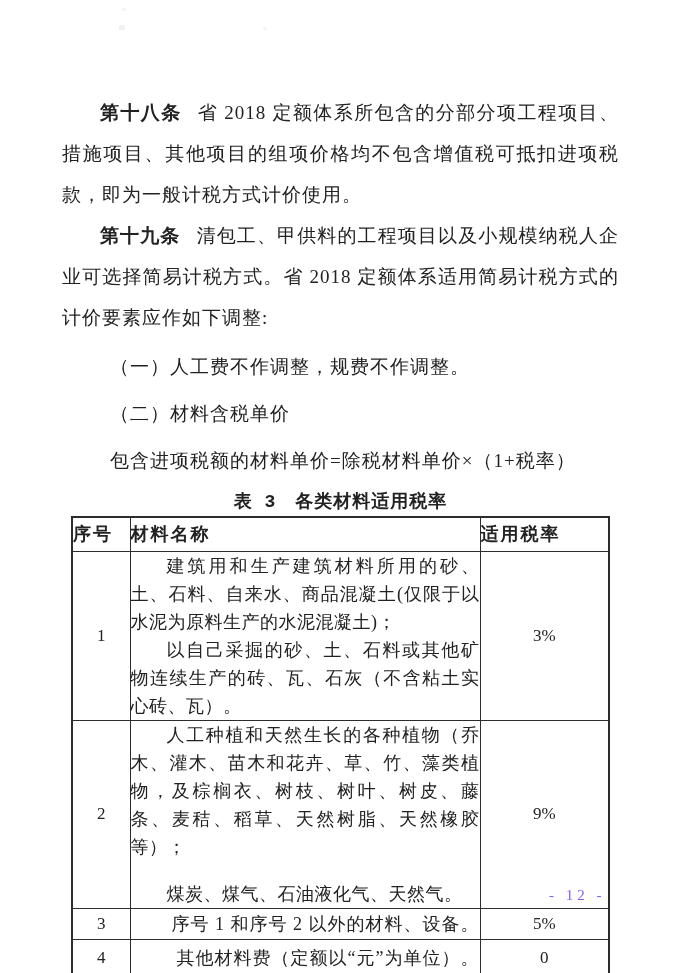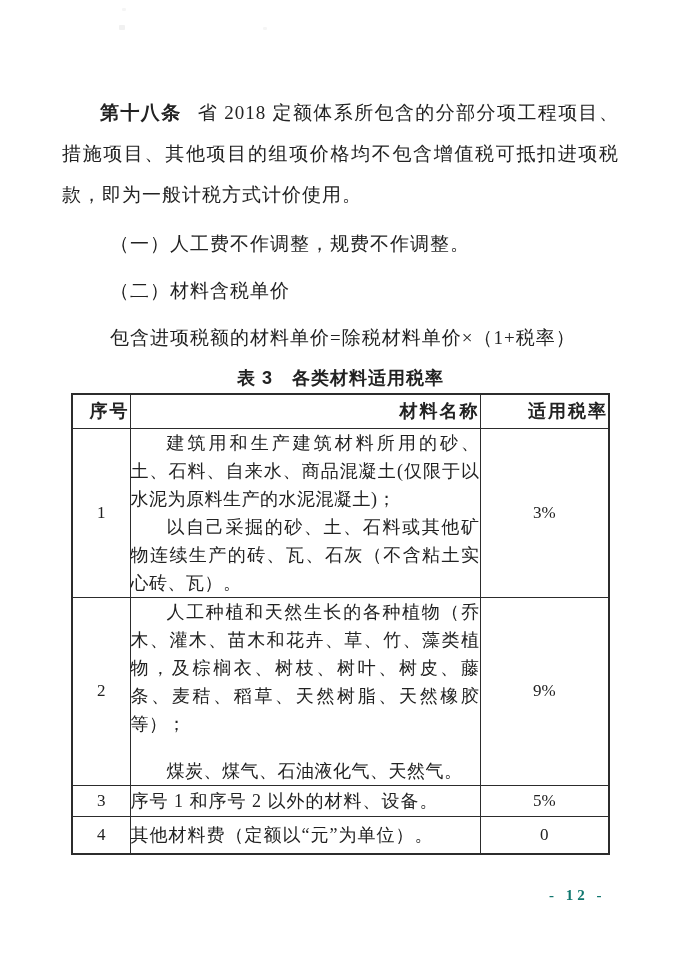--- a/index.html
+++ b/index.html
@@ -46,21 +46,21 @@
     letter-spacing: 1px;
     text-indent: 2em;
     white-space: nowrap;
   }
 
   
   .tbl-title {
     margin: 6px 0 3px 0;
     font-size: 18px;
     font-weight: bold;
-    font-family: Liberation Sans, sans-serif;
+    font-family: Liberation Mono, monospace;
     text-align: center;
     letter-spacing: 1px;
   }
 
   
   table.tax {
     border-collapse: collapse;
     table-layout: fixed;
     width: 537px;
     margin-left: 9px;
@@ -74,39 +74,39 @@
   table.tax col.c-no   { width: 58px; }
   table.tax col.c-mat  { width: 350px; }
   table.tax col.c-rate { width: 129px; }
 
   table.tax th {
     height: 34px;
     font-size: 18px;
     font-weight: bold;
     font-family: "Liberation Sans", "DejaVu Sans", sans-serif;
     letter-spacing: 2px;
-    text-align: right;
+    text-align: left;
   }
 
   td.no {
     text-align: center;
     font-size: 17px;
   }
   td.mat { padding: 2px 6px; }
   td.mat p {
     margin: 0;
     font-size: 18px;
     line-height: 28px;
     text-align: justify;
     text-indent: 2em;
     letter-spacing: 0.5px;
   }
   td.mat p.gap-above { margin-top: 19px; }
   td.mat p.centered {
-    text-align: left;
+    text-align: right;
     text-indent: 0;
     letter-spacing: 1px;
   }
   td.rate {
     text-align: center;
     font-size: 17px;
   }
 
   tr.r-head { height: 34px; }
   tr.r1 { height: 132px; }
@@ -114,23 +114,22 @@
   tr.r3 { height: 31px; }
   tr.r4 { height: 38px; }
 
   
   .pagenum {
     position: absolute;
     top: 887px;
     left: 549px;
     font-size: 15px;
     letter-spacing: 4px;
-    color: #0f766e;
+    color: #8b5cf6;
     white-space: nowrap;
-    font-weight: bold;
   }
 
   
   .speck {
     position: absolute;
     background: #bdbdbd;
     opacity: 0.35;
     border-radius: 1px;
   }
   .speck.s1 { left: 119px; top: 25px; width: 6px; height: 5px; opacity: 0.22; }
@@ -143,20 +142,21 @@
 <div class="page">
 
   <div class="speck s1"></div>
   <div class="speck s2"></div>
   <div class="speck s3"></div>
 
   <div class="content">
 
     <p class="para"><span class="art-label">第十八条</span><span>省 2018 定额体系所包含的分部分项工程项目、措施项目、其他项目的组项价格均不包含增值税可抵扣进项税款，即为一般计税方式计价使用。</span></p>
 
+    <p class="para"><span class="art-label">第十九条</span><span>清包工、甲供料的工程项目以及小规模纳税人企业可选择简易计税方式。省 2018 定额体系适用简易计税方式的计价要素应作如下调整:</span></p>
 
     <p class="item">（一）人工费不作调整，规费不作调整。</p>
     <p class="item">（二）材料含税单价</p>
     <p class="item">包含进项税额的材料单价=除税材料单价×（1+税率）</p>
 
     <p class="tbl-title">表 3　各类材料适用税率</p>
 
     <table class="tax">
       <colgroup>
         <col class="c-no">

